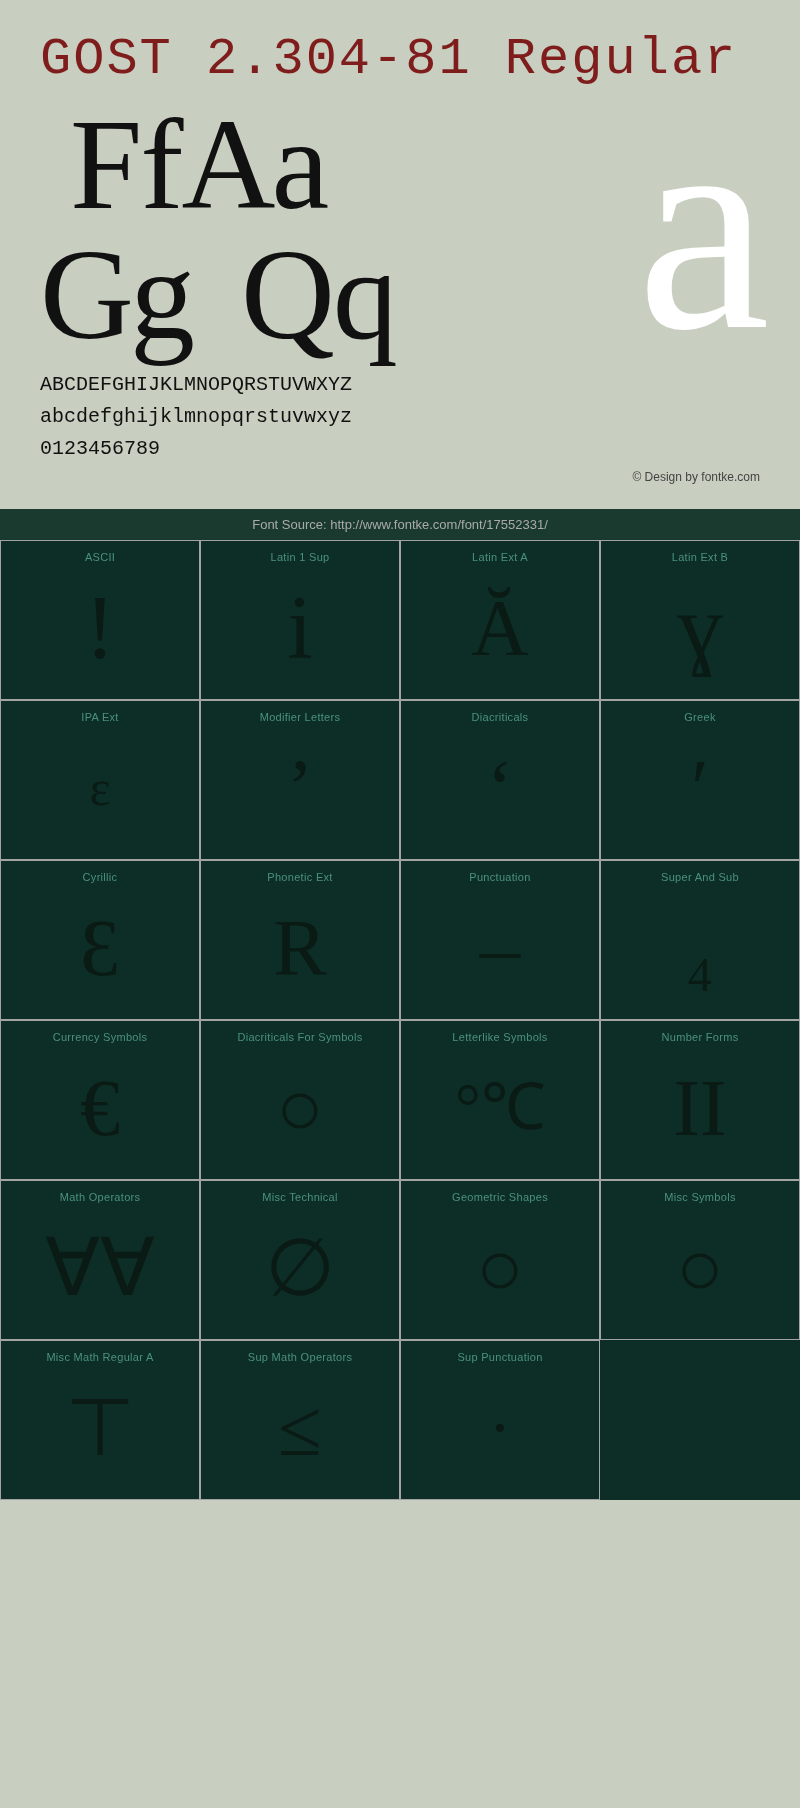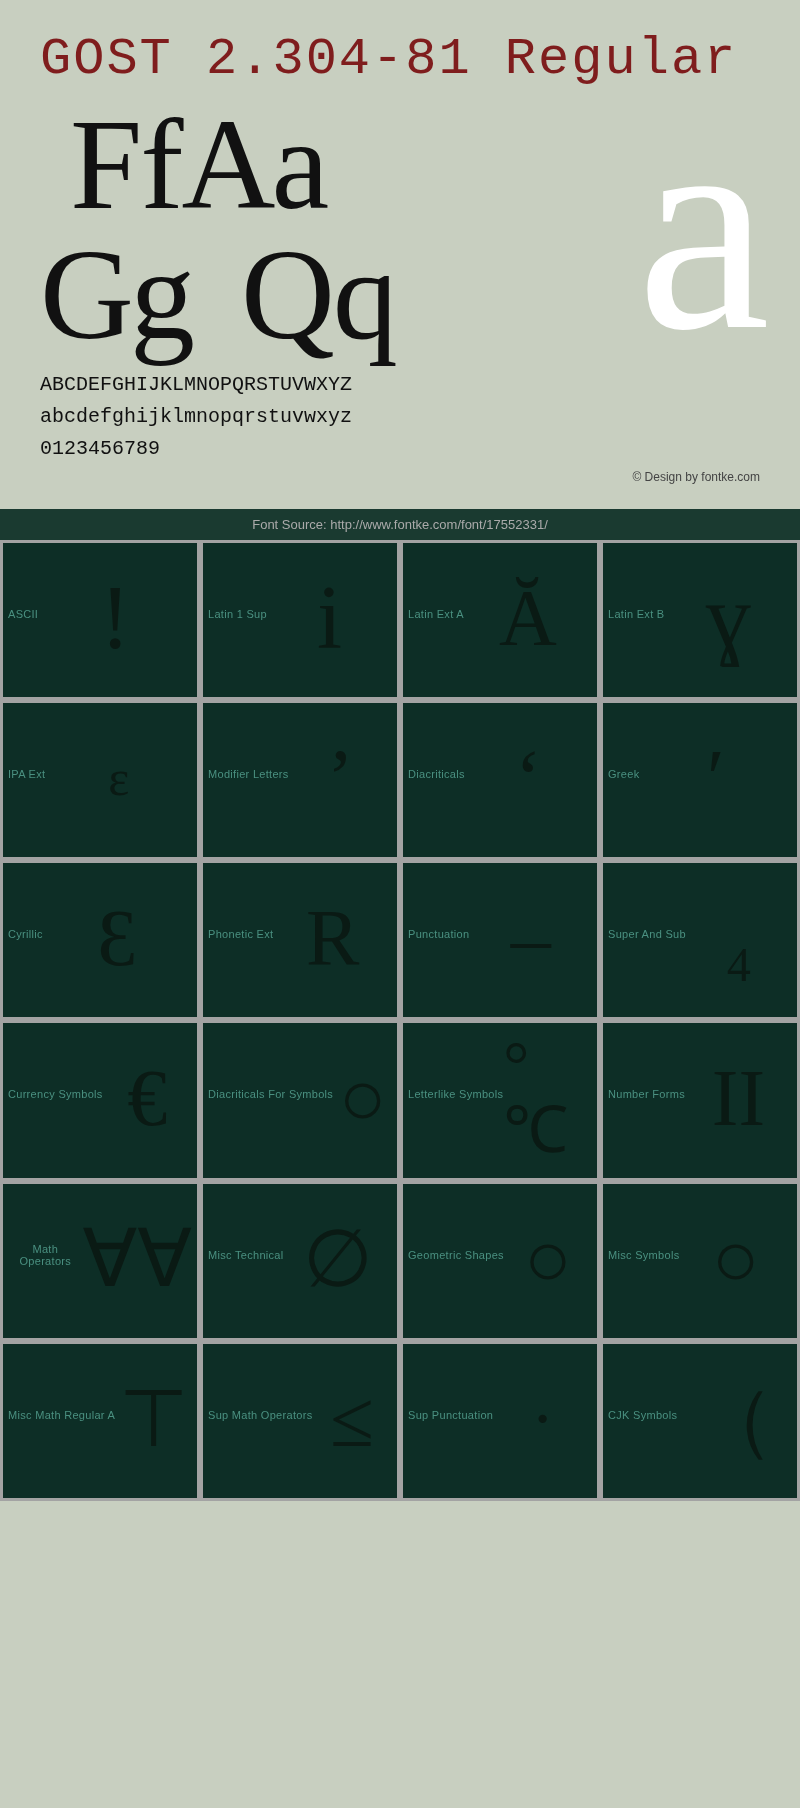--- a/index.html
+++ b/index.html
@@ -58,22 +58,23 @@
       padding: 8px;
     }
 
     
     .char-grid {
       background: #0d2e26;
       display: grid;
       grid-template-columns: repeat(4, 1fr);
     }
     .char-cell {
-      border: 3px solid #a3a3a3;
-      display: flex;
+      border: 1px solid #a3a3a3;
+      display: flex;
+      flex-direction: column;
       align-items: center;
       padding: 10px 5px 15px 5px;
       min-height: 160px;
     }
     .char-label {
       font-size: 11px;
       color: #4a9080;
       text-align: center;
       margin-bottom: 8px;
       font-family: sans-serif;
@@ -208,17 +209,13 @@
       <div class="char-symbol" style="font-size: 80px;">⊤</div>
     </div>
     <div class="char-cell">
       <div class="char-label">Sup Math Operators</div>
       <div class="char-symbol" style="font-size: 80px;">≤</div>
     </div>
     <div class="char-cell">
       <div class="char-label">Sup Punctuation</div>
       <div class="char-symbol" style="font-size: 70px;">·</div>
     </div>
-    <div class="char-cell">
-      <div class="char-label">CJK Symbols</div>
-      <div class="char-symbol" style="font-size: 80px;">（</div>
-    </div>
   </div>
 
 </body></html>

